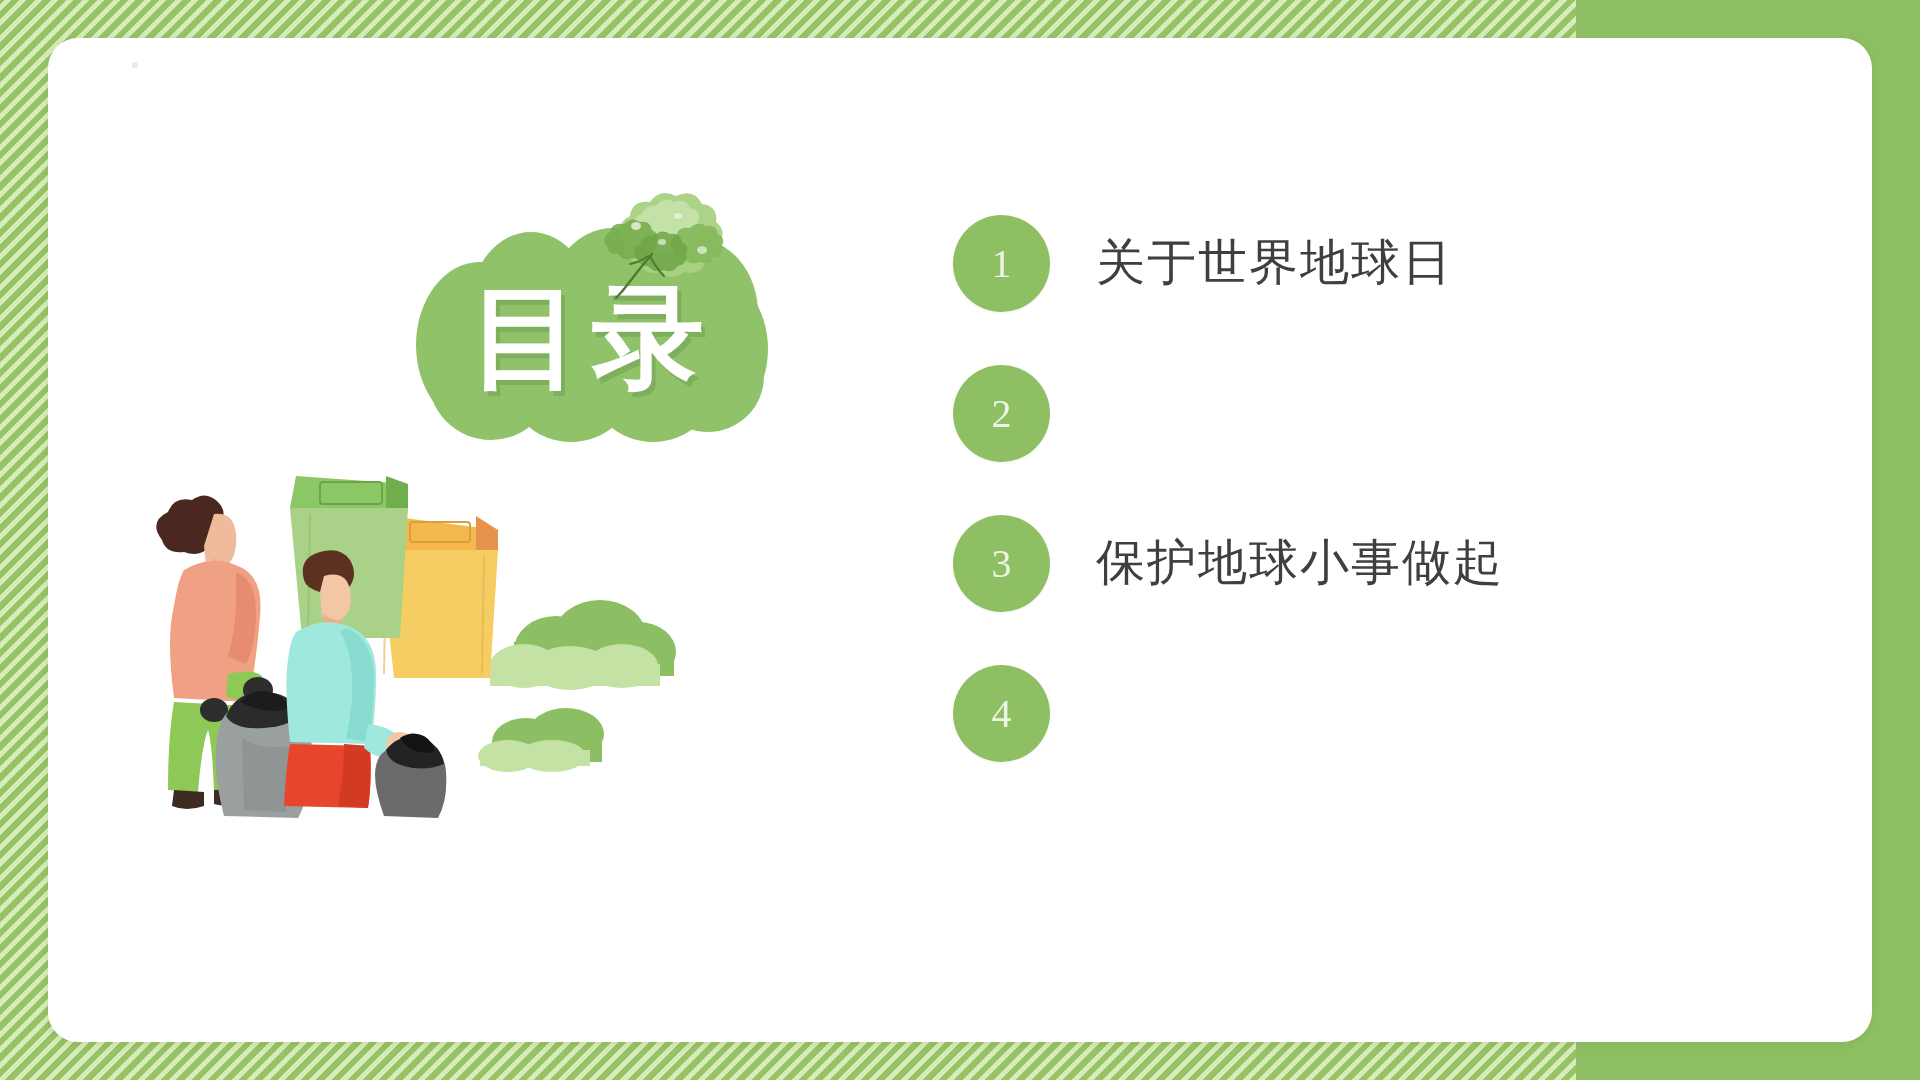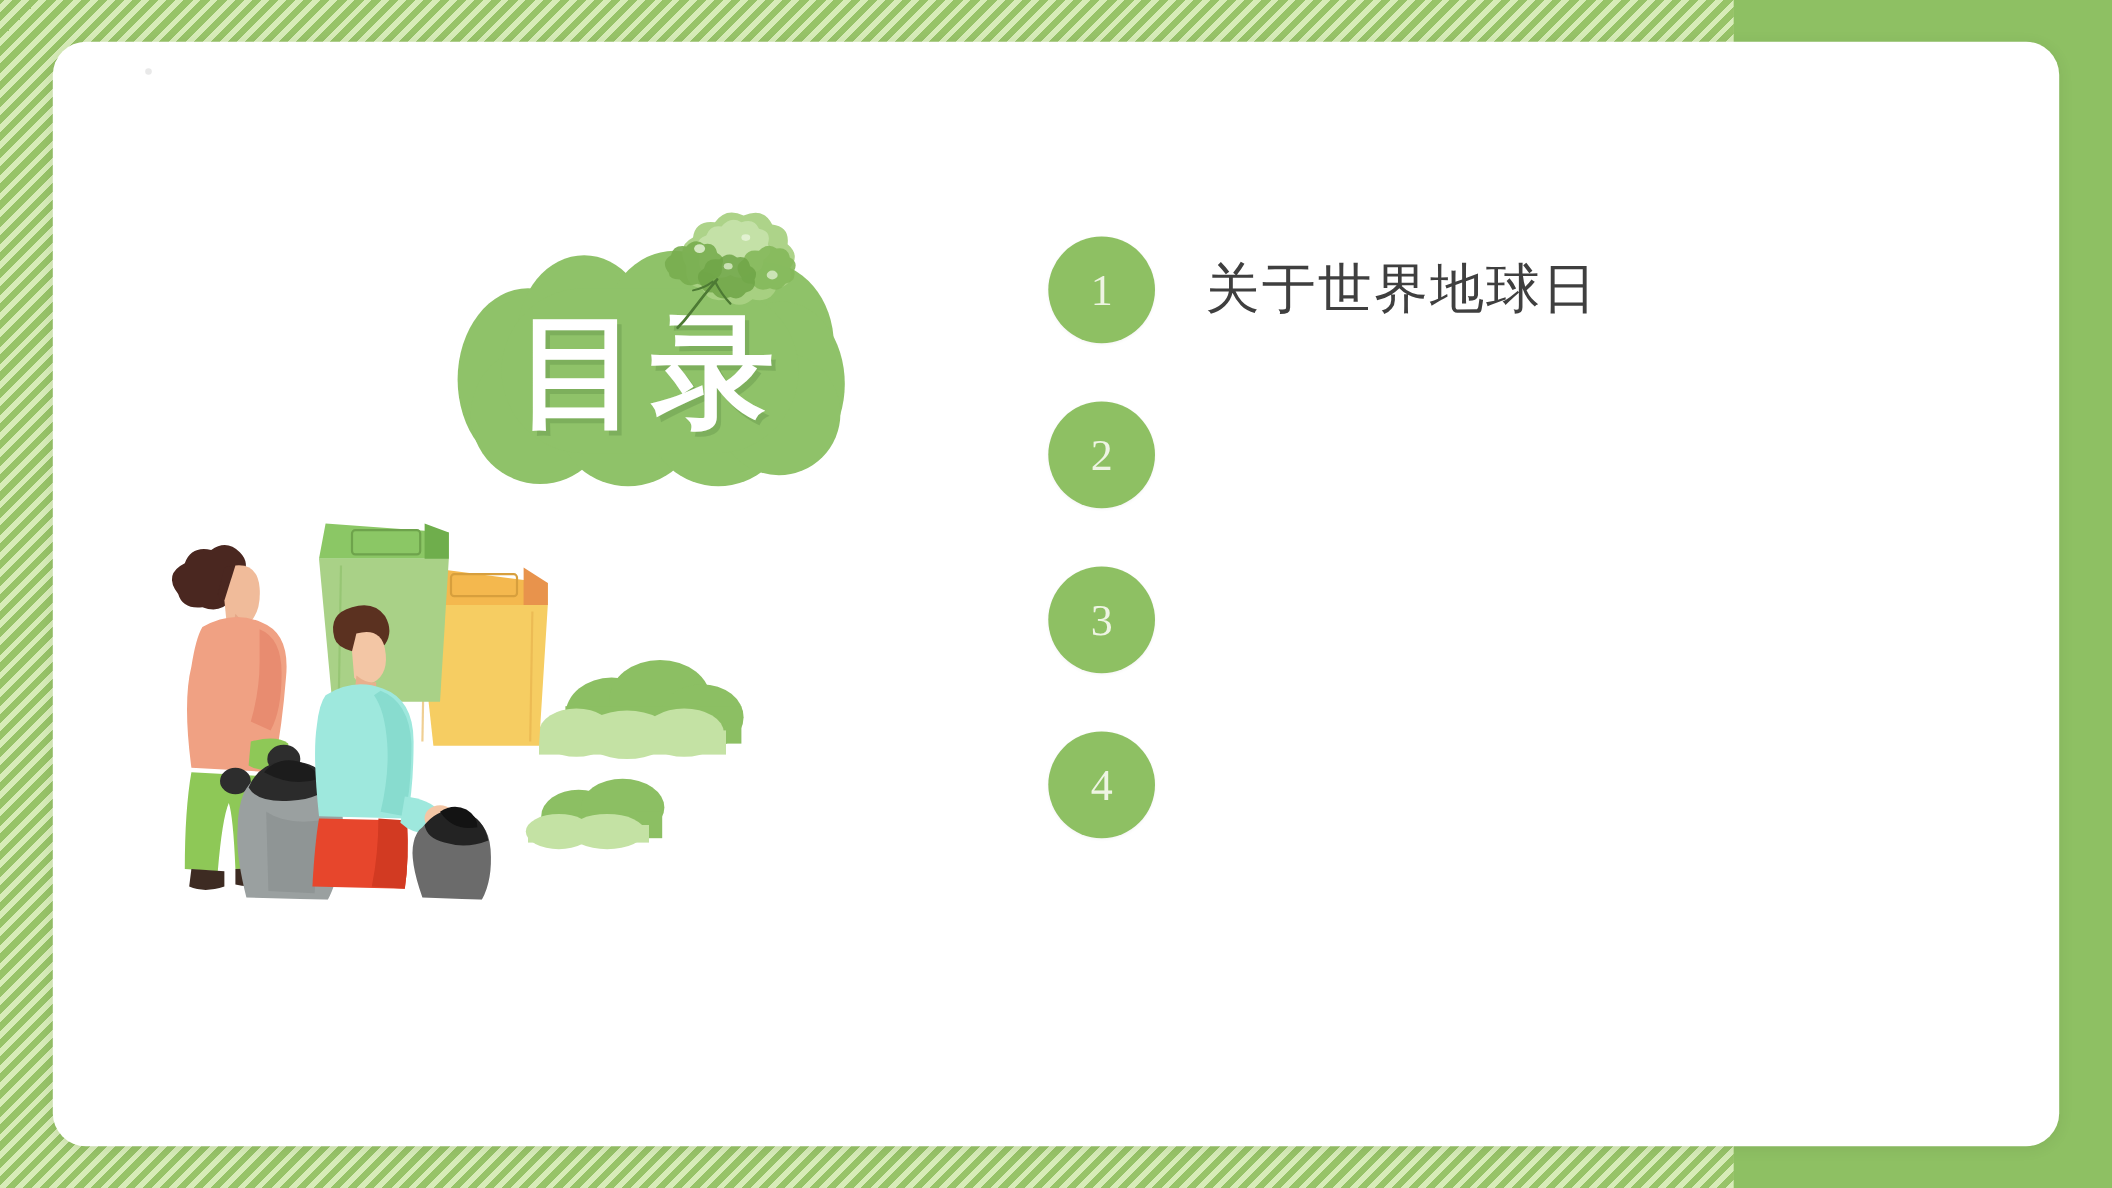--- a/index.html
+++ b/index.html
@@ -198,20 +198,21 @@
         <div class="badge">1</div>
         <div class="row-label">关于世界地球日</div>
       </div>
 
       <div class="row">
         <div class="badge">2</div>
       </div>
 
       <div class="row">
         <div class="badge">3</div>
+        <div class="row-label">保护地球小事做起</div>
       </div>
 
       <div class="row">
         <div class="badge">4</div>
       </div>
 
     </div>
   </div>
 </div>
 

